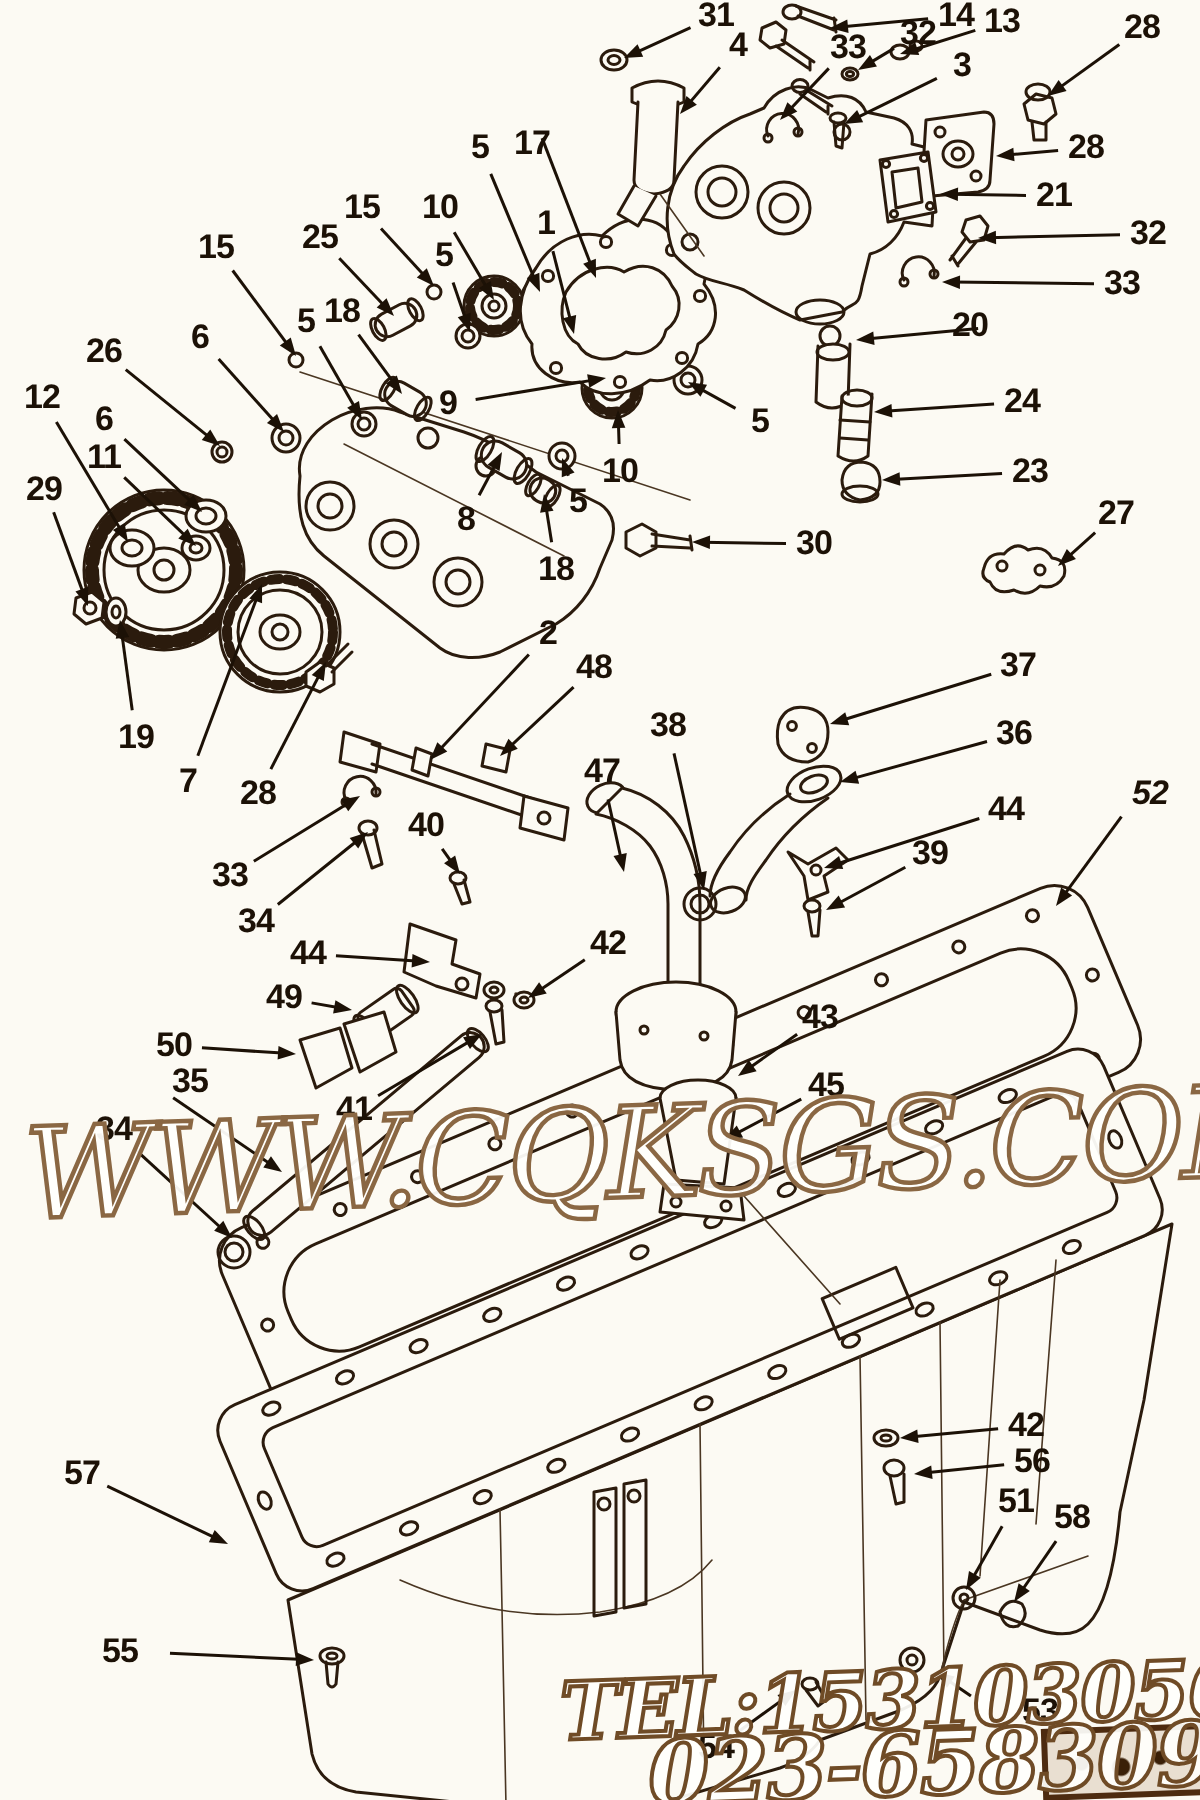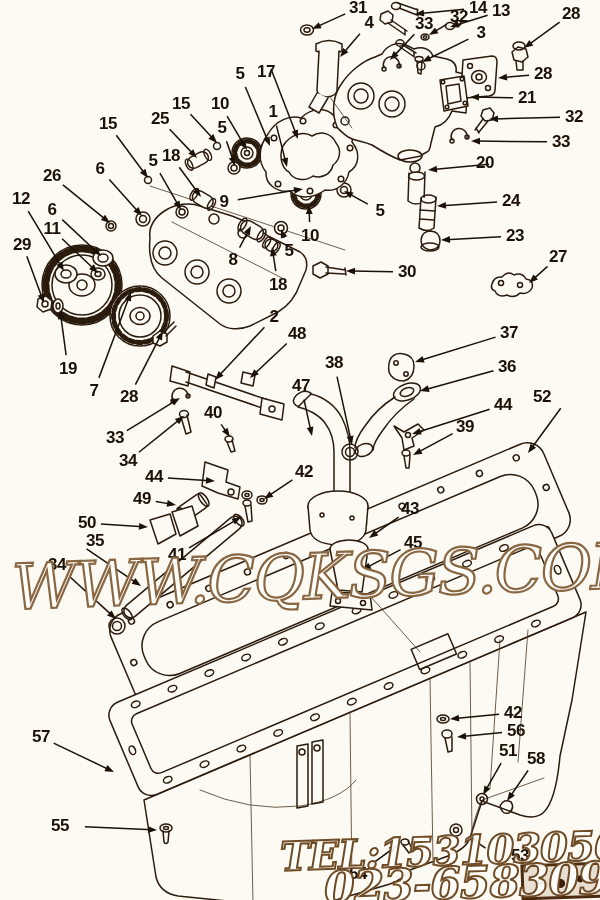--- a/index.html
+++ b/index.html
@@ -621,21 +621,21 @@
       <div class="callout" style="left: 87px; top: 523px;">50</div>
       <div class="callout" style="left: 75px; top: 541px; margin-left: 20px;">35</div>
       <div class="callout" style="left: 177px; top: 555px;">41</div>
       <div class="callout" style="left: 304px; top: 472px;">42</div>
       <div class="callout" style="left: 301px; top: 386px;">47</div>
       <div class="callout" style="left: 334px; top: 363px;">38</div>
       <div class="callout" style="left: 509px; top: 333px;">37</div>
       <div class="callout" style="left: 507px; top: 367px;">36</div>
       <div class="callout" style="left: 503px; top: 405px;">44</div>
       <div class="callout" style="left: 465px; top: 427px;">39</div>
-      <div class="callout" style="left: 542px; top: 397px;">52</div>
+      <div class="callout" style="left: 575px; top: 397px; font-style: italic;">52</div>
       <div class="callout" style="left: 410px; top: 509px;">43</div>
       <div class="callout" style="left: 413px; top: 543px;">45</div>
       <div class="callout" style="left: 41px; top: 737px;">57</div>
       <div class="callout" style="left: 60px; top: 826px; text-align: center;">55</div>
       <div class="callout" style="left: 513px; top: 713px;">42</div>
       <div class="callout" style="left: 516px; top: 731px; text-align: center;">56</div>
       <div class="callout" style="left: 508px; top: 751px;">51</div>
       <div class="callout" style="left: 536px; top: 759px;">58</div>
       <div class="callout partial" style="left: 57px; top: 565px;">34</div>
       <div class="callout partial" style="left: 497px; top: 856px; margin-left: 23px;">53</div>

